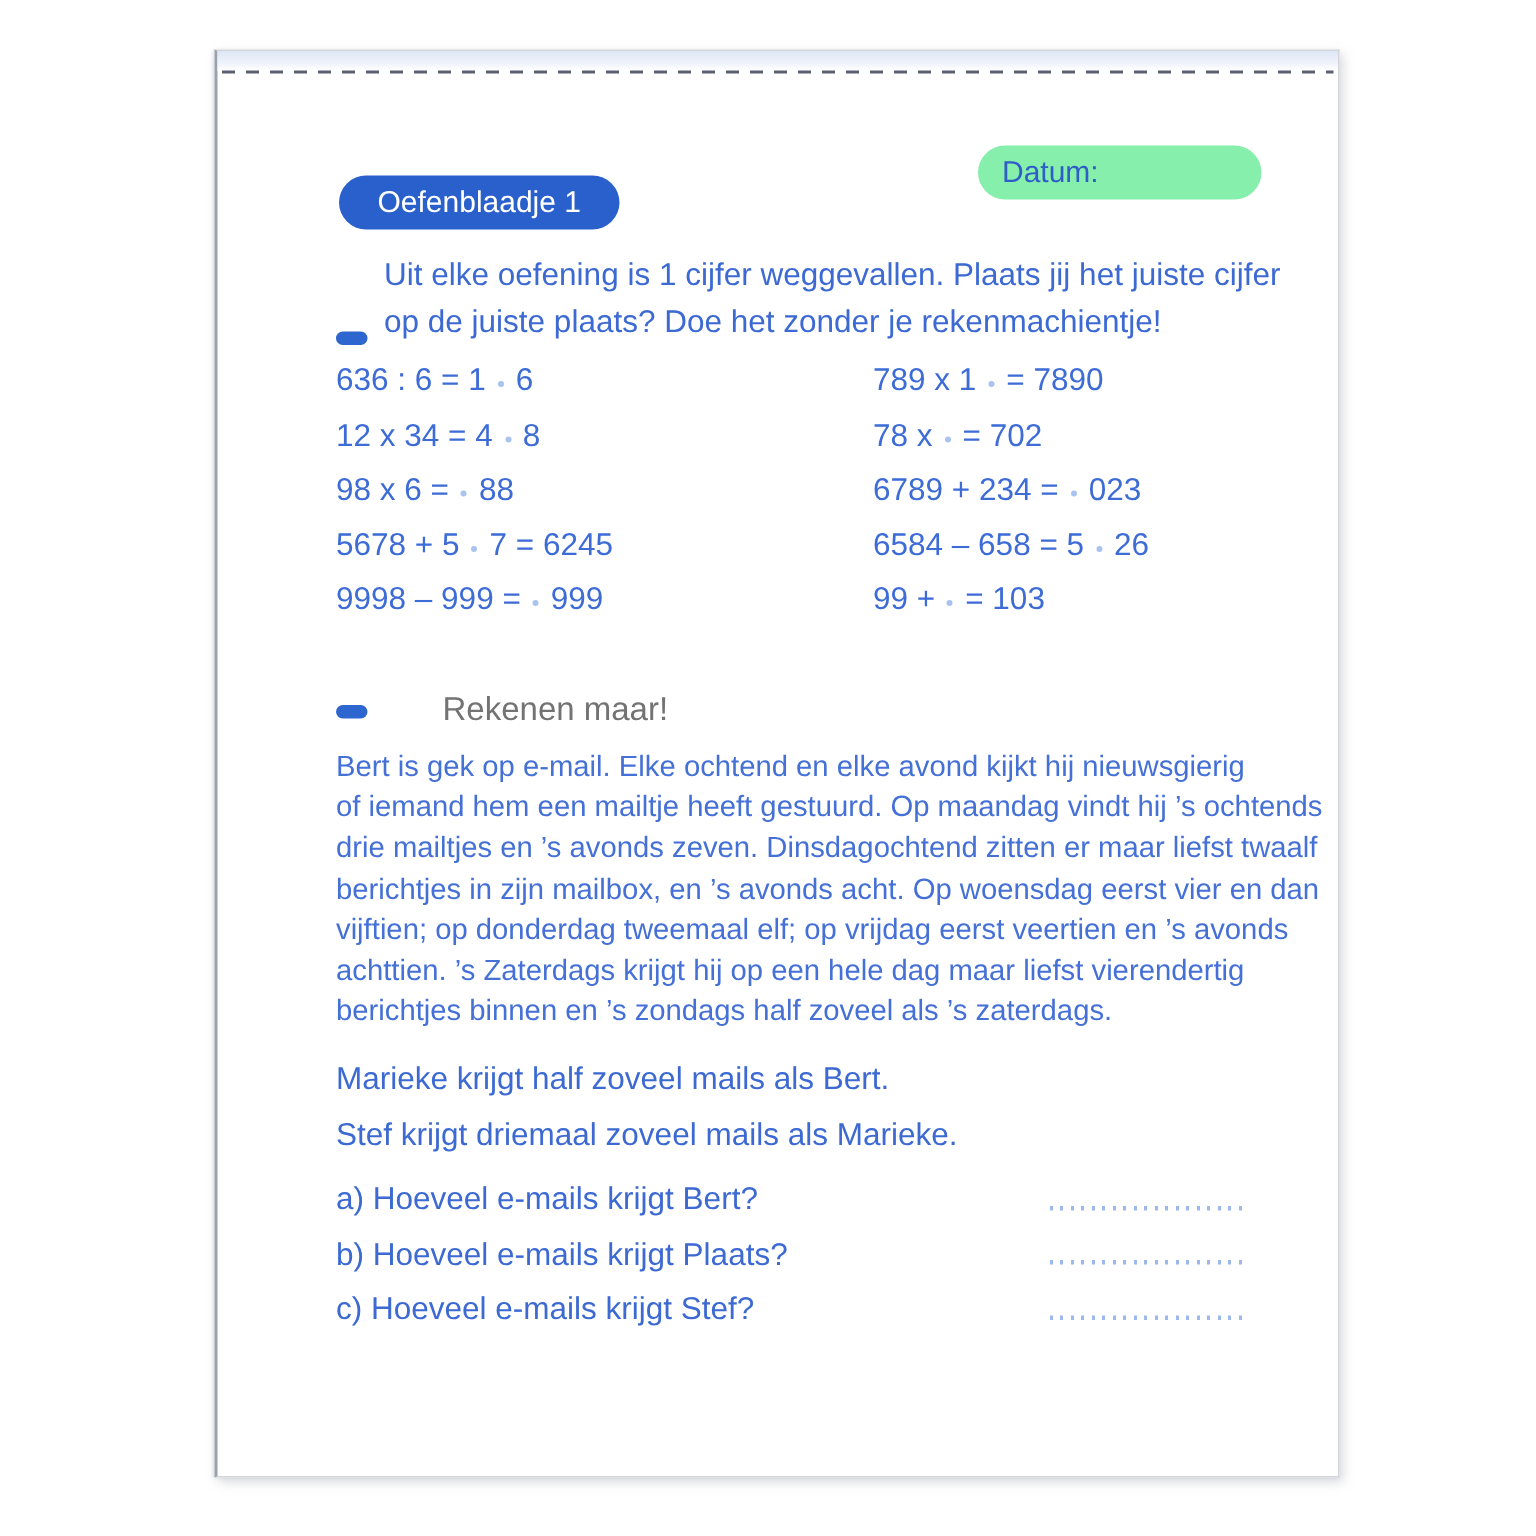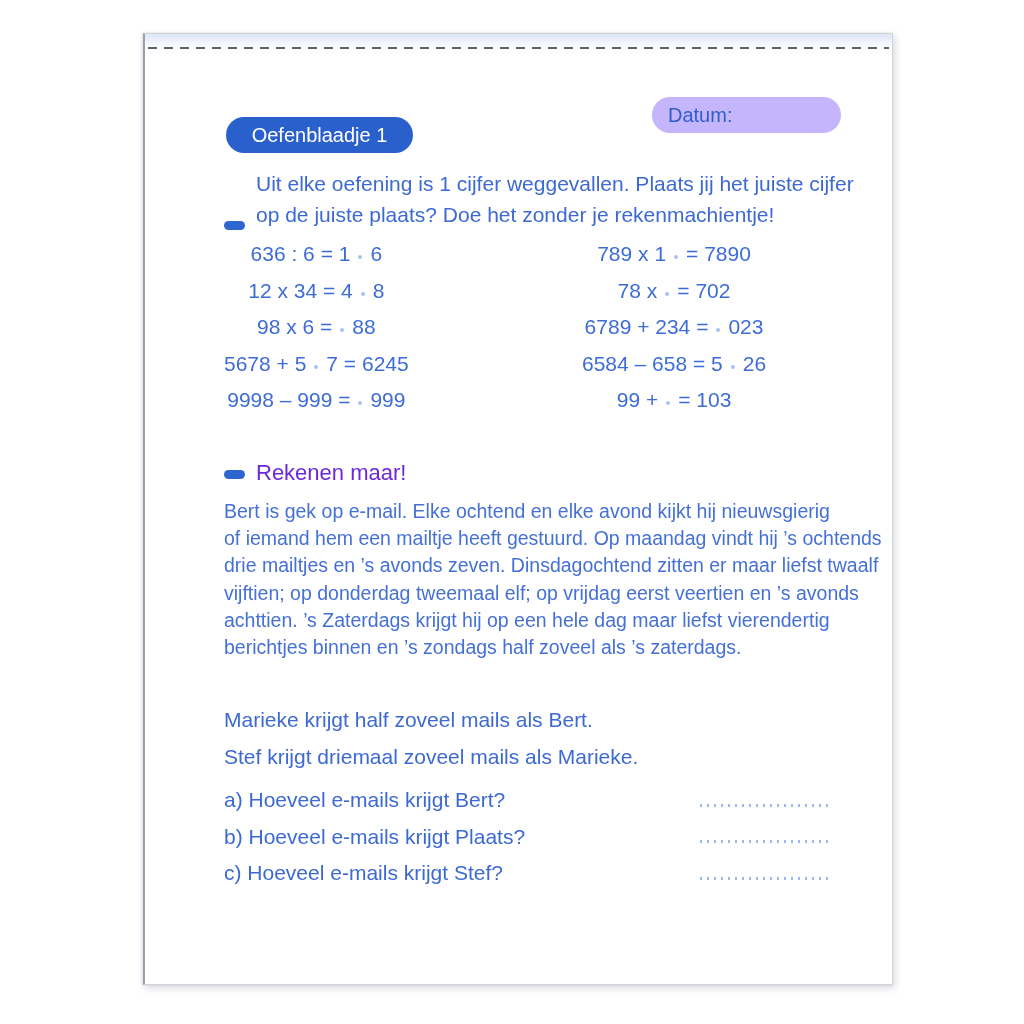--- a/index.html
+++ b/index.html
@@ -23,44 +23,44 @@
   }
   .perf-line{
     position:absolute;top:13px;left:3px;right:3px;height:2px;
     background:repeating-linear-gradient(90deg,#5a6070 0 9px,transparent 9px 16px);
   }
   .pill{
     position:absolute;height:36px;border-radius:18px;
     font-size:20px;line-height:36px;box-sizing:border-box;
   }
   .pill-dark{left:81px;top:63px;width:187px;background:#2a60cb;color:#ffffff;text-align:center;margin-top:20px;}
-  .pill-light{left:507px;top:63px;width:189px;background:#c4b5fd;color:#2f5ec9;padding-left:16px;text-align:left;}
+  .pill-light{left:507px;top:63px;width:189px;background:#86efac;color:#2f5ec9;padding-left:16px;text-align:left;}
   .dash-bullet{
     display:inline-block;width:21px;height:9px;border-radius:5px;
     background:#2e66cf;flex:0 0 auto;
   }
   .instruction{
     position:absolute;left:79px;top:134px;display:flex;align-items:flex-end;
   }
   .instruction .dash-bullet{margin-top:10px;margin-right:11px;}
   .instr-lines{font-size:21px;line-height:31px;color:#3c69d2;}
   .equations{position:absolute;left:79px;top:202px;}
-  .eq-col{position:absolute;top:0;white-space:pre;text-align:center;}
+  .eq-col{position:absolute;top:0;white-space:pre;}
   .eq-col-left{left:0;}
   .eq-col-right{left:358px;}
   .eq-row{font-size:21px;line-height:36.5px;color:#3e6cd6;}
   .gap-dot{
     display:inline-block;width:4px;height:4px;border-radius:50%;
     background:#a9c2f0;margin:0 8px;position:relative;top:-2px;
   }
   .section-heading{
     position:absolute;left:79px;top:426px;display:flex;align-items:center;
   }
   .section-heading .dash-bullet{margin-right:11px;margin-top:2px;}
-  .section-heading-label{font-size:22px;color:#6d28d9;}
+  .section-heading-label{font-size:22px;color:#737373;margin-left:39px;}
   .story-lines{
     position:absolute;left:79px;top:464px;
     font-size:19.5px;line-height:27.2px;color:#4570d6;
   }
   .facts{
     position:absolute;left:79px;top:668px;
     font-size:21px;line-height:36.5px;color:#3c69d2;
   }
   .questions{position:absolute;left:79px;top:748px;width:608px;}
   .q-row{
@@ -99,20 +99,21 @@
 
   <div class="section-heading">
     <span class="dash-bullet"></span>
     <span class="section-heading-label">Rekenen maar!</span>
   </div>
 
   <div class="story-lines">
       <div>Bert is gek op e-mail. Elke ochtend en elke avond kijkt hij nieuwsgierig</div>
       <div>of iemand hem een mailtje heeft gestuurd. Op maandag vindt hij ’s ochtends</div>
       <div>drie mailtjes en ’s avonds zeven. Dinsdagochtend zitten er maar liefst twaalf</div>
+      <div>berichtjes in zijn mailbox, en ’s avonds acht. Op woensdag eerst vier en dan</div>
       <div>vijftien; op donderdag tweemaal elf; op vrijdag eerst veertien en ’s avonds</div>
       <div>achttien. ’s Zaterdags krijgt hij op een hele dag maar liefst vierendertig</div>
       <div>berichtjes binnen en ’s zondags half zoveel als ’s zaterdags.</div>
     </div>
 
   <div class="facts">
       <div>Marieke krijgt half zoveel mails als Bert.</div>
       <div>Stef krijgt driemaal zoveel mails als Marieke.</div>
     </div>
 

